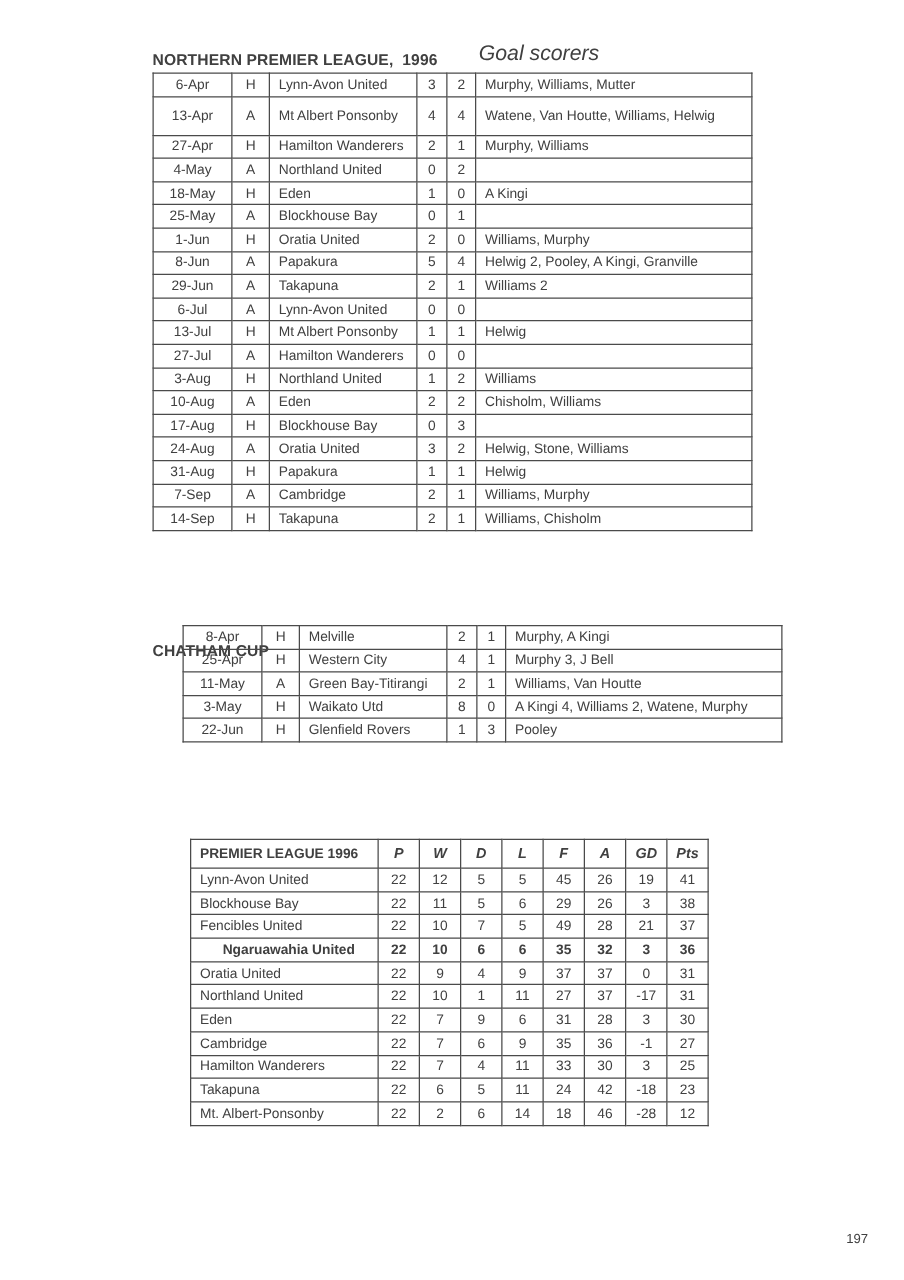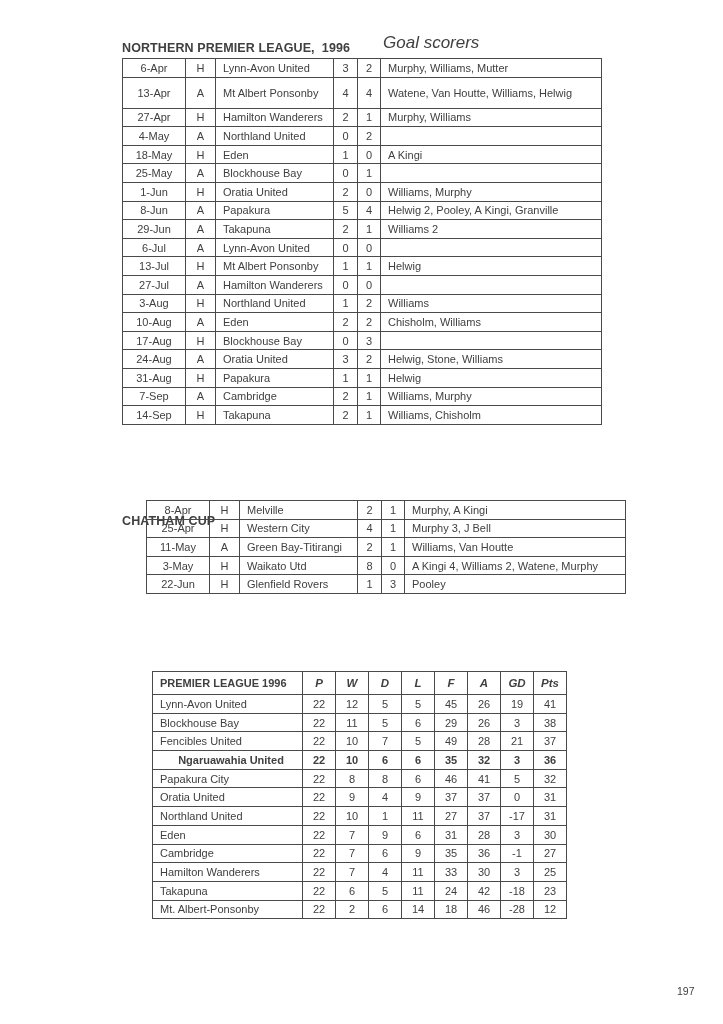--- a/index.html
+++ b/index.html
@@ -349,31 +349,20 @@
           <td class="c-center">22</td>
           <td class="c-center">10</td>
           <td class="c-center">6</td>
           <td class="c-center">6</td>
           <td class="c-center">35</td>
           <td class="c-center">32</td>
           <td class="c-center">3</td>
           <td class="c-center">36</td>
         </tr>
         <tr>
-          <td class="c-left">Papakura City</td>
-          <td class="c-center">22</td>
-          <td class="c-center">8</td>
-          <td class="c-center">8</td>
-          <td class="c-center">6</td>
-          <td class="c-center">46</td>
-          <td class="c-center">41</td>
-          <td class="c-center">5</td>
-          <td class="c-center">32</td>
-        </tr>
-        <tr>
           <td class="c-left">Oratia United</td>
           <td class="c-center">22</td>
           <td class="c-center">9</td>
           <td class="c-center">4</td>
           <td class="c-center">9</td>
           <td class="c-center">37</td>
           <td class="c-center">37</td>
           <td class="c-center">0</td>
           <td class="c-center">31</td>
         </tr>

